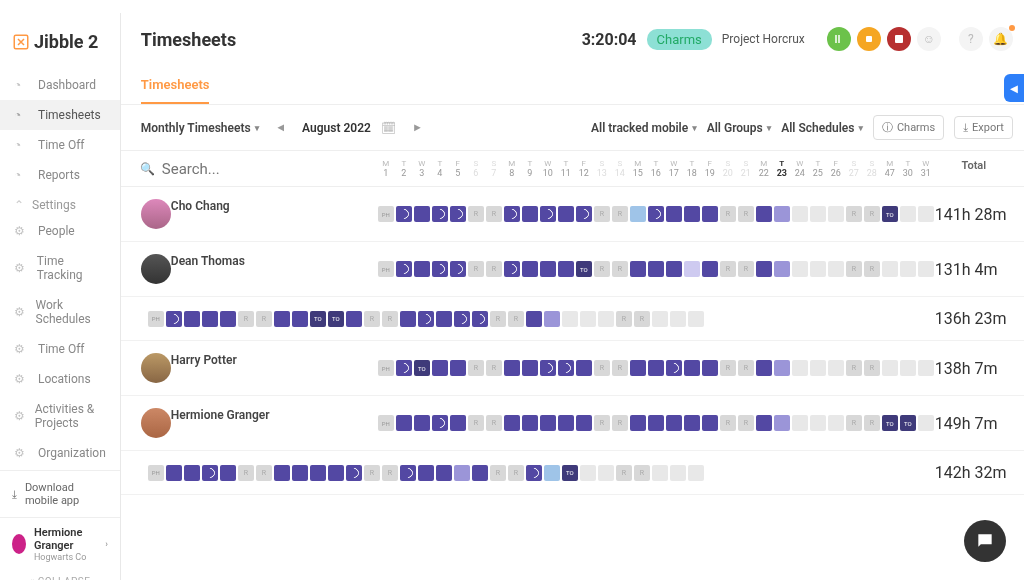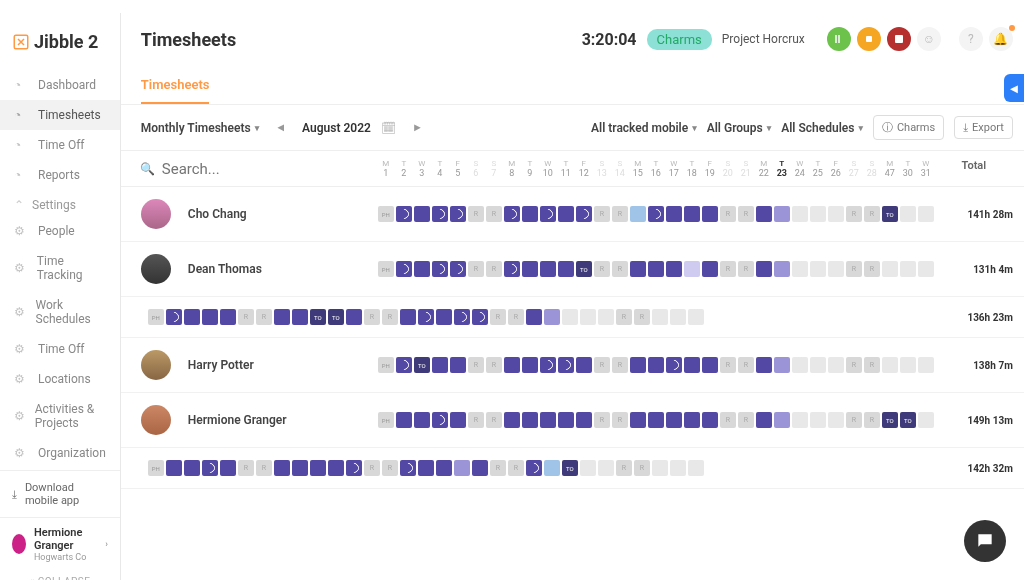--- a/index.html
+++ b/index.html
@@ -61,36 +61,36 @@
 .day-col .dow { font-size:8px; color:#bbb; }
 .day-col .dn { font-size:9px; color:#999; }
 .day-col.wk .dow,.day-col.wk .dn{color:#ddd;}
 .day-col.today .dow{font-weight:700;color:#333;}
 .day-col.today .dn{font-weight:700;color:#333;}
 .total-head { width:78px; text-align:center; font-size:11px; color:#666; font-weight:600; }
 
 
 .rows { flex:1; overflow-y:auto; background:#fff; }
 .row { display:flex; align-items:center; padding:12px 20px; border-bottom:1px solid #f1f1f1; }
-.person { flex:0 0 230px; display:flex; align-items:center; gap:17px; }
+.person { flex:0 0 230px; display:flex; gap:0; }
 .avatar { width:30px; height:30px; border-radius:50%; background:#ccc; }
 .av0{background:linear-gradient(#d8b,#a68);} .av1{background:linear-gradient(#555,#333);}
 .av2{background:linear-gradient(#dcb,#ba9);} .av3{background:linear-gradient(#b96,#864);}
 .av4{background:linear-gradient(#c86,#a64);} .av5{background:linear-gradient(#e85,#c63);}
 .pname { font-size:12px; font-weight:600; color:#444; }
 .cells { flex:1; display:grid; grid-template-columns:repeat(31,18px); gap:0; padding-left:6px; }
 .cell { width:16px; height:16px; border-radius:2px; margin:0 1px; display:flex; align-items:center; justify-content:center; font-size:6px; color:#fff; cursor:pointer; }
 .c-fill{background:#5348a3;} .c-moon{background:#5348a3;}
 .c-moon:before{content:"";width:8px;height:8px;border-radius:50%;border:1px solid #fff;border-left-color:transparent;border-bottom-color:transparent;transform:rotate(45deg);}
 .c-light{background:#9b95d8;} .c-vlight{background:#cecaf0;} .c-empty{background:#e8e8e8;}
 .c-ph{background:#d8d8d8;color:#999;font-size:6px;}
 .c-r{background:#d8d8d8;color:#aaa;font-size:7px;}
 .c-to{background:#3f3a7a;font-size:6px;}
 .c-lt{background:#9fc4e8;}
-.total { width:78px; text-align:right; font-size:10px; font-weight:700; }
+.total { width:78px; text-align:left; font-size:16px; font-weight:400; }
 
 
 .side-tab { position:absolute; right:0; top:74px; width:20px; height:28px; background:#2d7ff9; border-radius:6px 0 0 6px; color:#fff; display:flex; align-items:center; justify-content:center; cursor:pointer; }
 .chat-bubble { position:absolute; right:18px; bottom:18px; width:42px; height:42px; border-radius:50%; background:#333; color:#fff; display:flex; align-items:center; justify-content:center; cursor:pointer; }
 </style>
 </head>
 <body>
 
 <div class="app">
   <aside class="sidebar">
@@ -556,21 +556,21 @@
             <div class="cell c-light"></div>
             <div class="cell c-empty"></div>
             <div class="cell c-empty"></div>
             <div class="cell c-empty"></div>
             <div class="cell c-r">R</div>
             <div class="cell c-r">R</div>
             <div class="cell c-to">TO</div>
             <div class="cell c-to">TO</div>
             <div class="cell c-empty"></div>
           </div>
-          <div class="total">149h 13m</div>
+          <div class="total">149h 7m</div>
         </div>
         <div class="row">
           <div class="cells">
             <div class="cell c-ph">PH</div>
             <div class="cell c-fill"></div>
             <div class="cell c-fill"></div>
             <div class="cell c-moon"></div>
             <div class="cell c-fill"></div>
             <div class="cell c-r">R</div>
             <div class="cell c-r">R</div>

